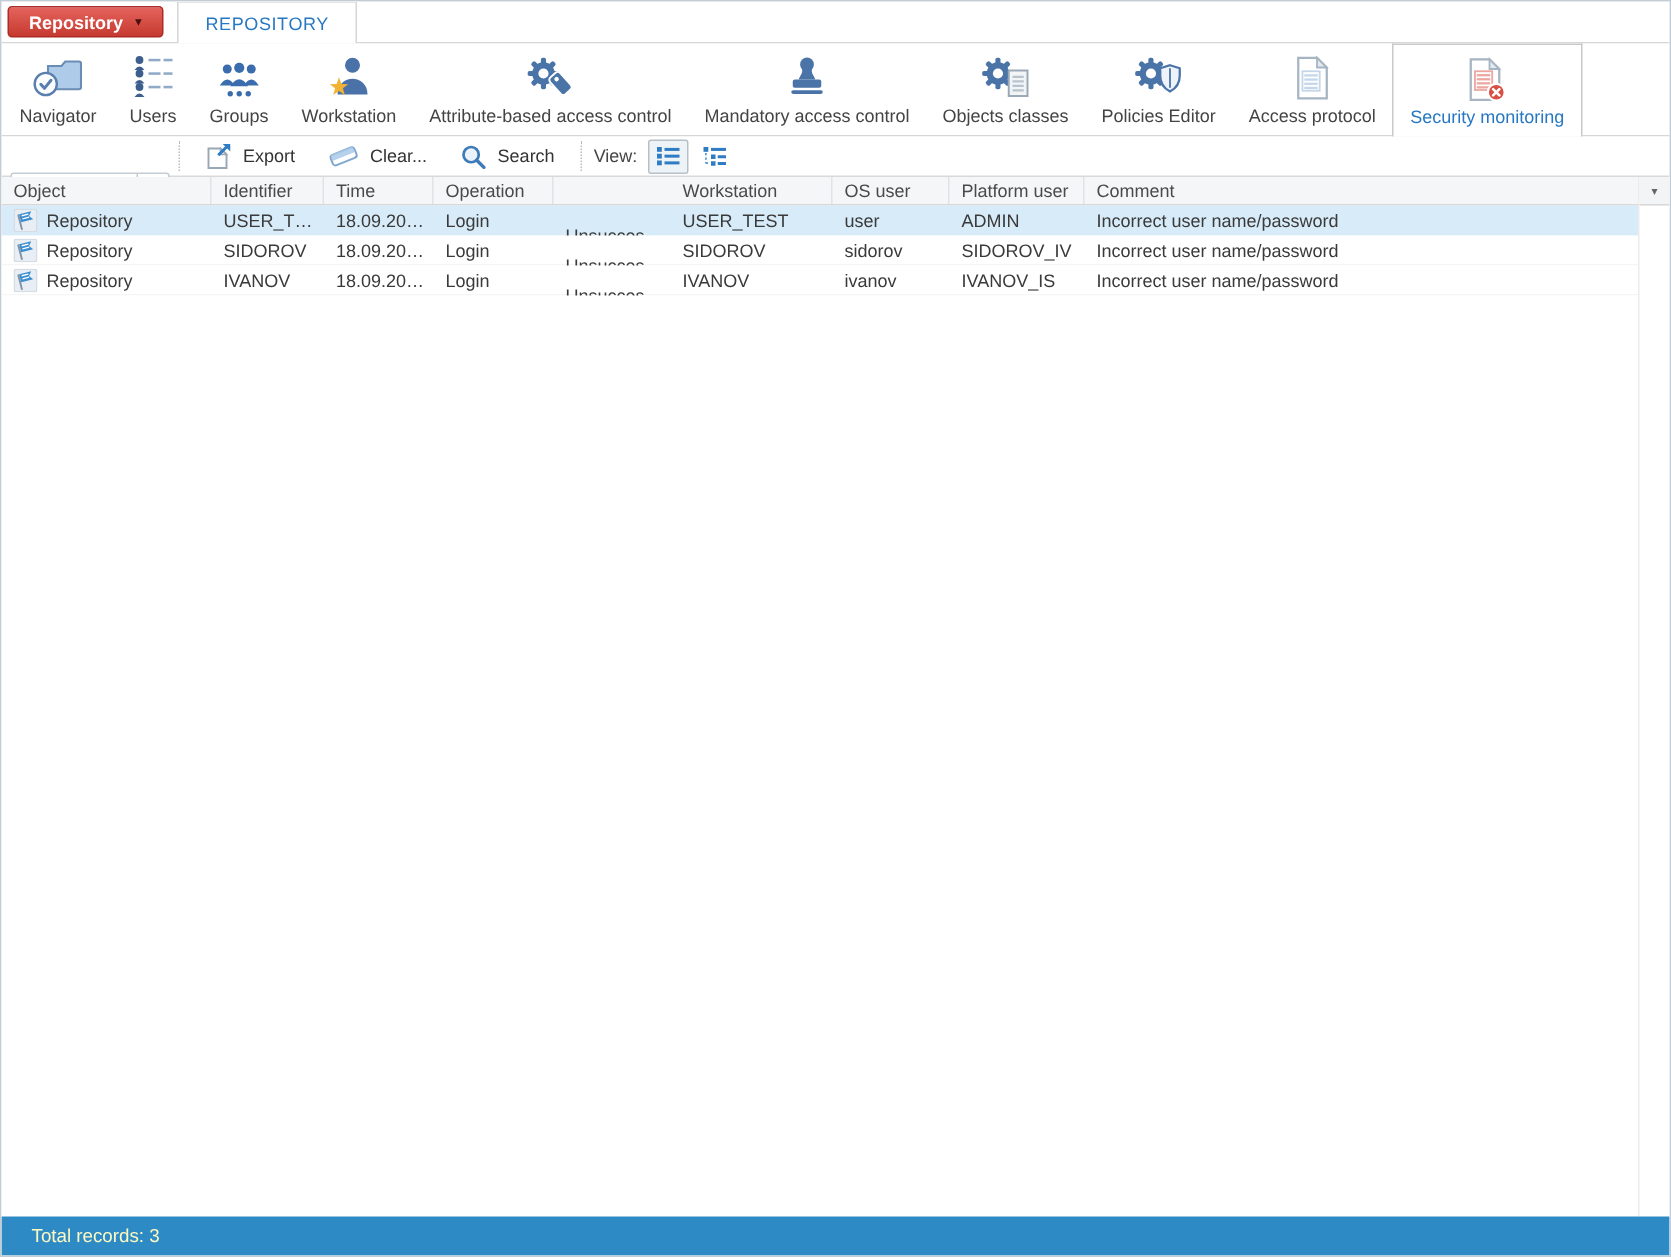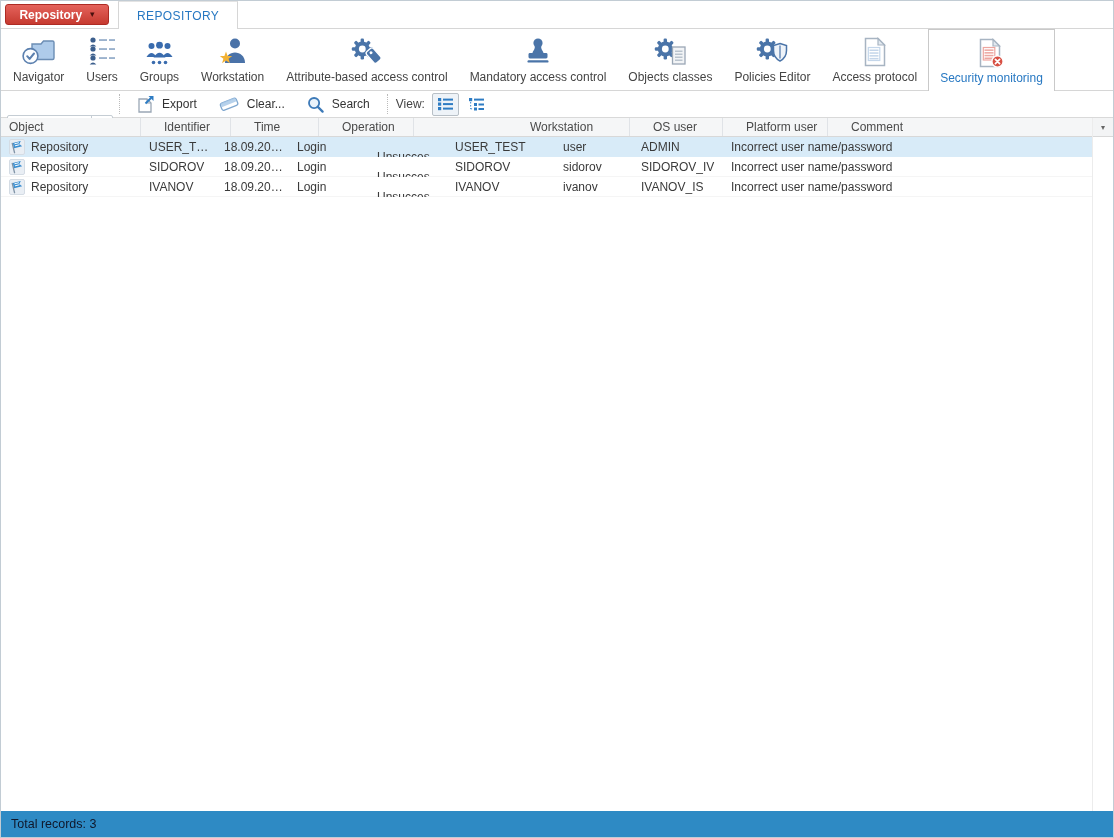--- a/index.html
+++ b/index.html
@@ -27,36 +27,36 @@
   .split-arrow { width:21px; display:flex; align-items:center; justify-content:center; border-left:1px solid #c5cdd4; color:#555; font-size:9px; }
   .tb-sep { border-left:1px dotted #bbb; height:20px; margin:0 6px; }
   .tb-btn { display:flex; align-items:center; gap:8px; padding:0 11px; height:26px; color:#333; }
   .view-label { color:#444; margin:0 7px 0 2px; }
   .view-btn { width:27px; height:23px; display:flex; align-items:center; justify-content:center; margin-right:4px; border:1px solid transparent; }
   .view-btn.selected { border-color:#b8c0c7; background:#eef3f8; border-radius:2px; }
 
   
   .grid-zone { flex:1; display:flex; align-items:stretch; background:#fff; min-height:0; }
   .grid { flex:1; display:flex; flex-direction:column; min-width:0; }
-  .ghead { display:flex; height:19px; flex:0 0 19px; background:#f5f6f7; border-bottom:1px solid #d8d8d8; color:#4a4a4a;gap:15px; }
+  .ghead { display:flex; height:19px; flex:0 0 19px; background:#f5f6f7; border-bottom:1px solid #d8d8d8; color:#4a4a4a; }
   .ghead .cell { display:flex; align-items:center; padding-left:8px; border-right:1px solid #e0e3e7; }
   .ghead .cell:last-child { border-right:none; }
   .grow { display:flex; height:20px; flex:0 0 20px; align-items:center; color:#3a3a3a; background:#fff; border-bottom:1px solid #f5f5f5; }
   .grow.selected { background:#d8ebf8; border-bottom-color:#d8ebf8; }
   .cell { padding-left:8px; overflow:hidden; white-space:nowrap; text-overflow:ellipsis; }
   .c0{width:140px;flex:0 0 140px;} .c1{width:75px;flex:0 0 75px;} .c2{width:73px;flex:0 0 73px;}
   .c3{width:80px;flex:0 0 80px;} .c4{width:78px;flex:0 0 78px;margin-top:20px;} .c5{width:108px;flex:0 0 108px;}
   .c6{width:78px;flex:0 0 78px;} .c7{width:90px;flex:0 0 90px;} .c8{flex:1;}
   .obj-cell { display:flex; align-items:center; gap:6px; }
   .gbody-empty { flex:1; background:#fff; }
   .scrollstrip { flex:0 0 21px; border-left:1px solid #ececec; display:flex; flex-direction:column; background:#fff; }
   .colmenu-btn { height:19px; background:#f3f4f5; border-bottom:1px solid #d8d8d8; display:flex; align-items:center; justify-content:center; color:#666; font-size:8px; }
 
   
-  .statusbar { height:26px; flex:0 0 26px; background:#2e8ac4; color:#0f172a; display:flex; align-items:center; padding-left:10px; font-size:12.5px; }
+  .statusbar { height:26px; flex:0 0 26px; background:#2e8ac4; color:#fef9c3; display:flex; align-items:center; padding-left:20px; font-size:12.5px; }
 
   svg { display:block; }
 </style>
 </head>
 <body>
 
 <div class="window">
 
   <div class="tabstrip">
     <div class="app-button">

